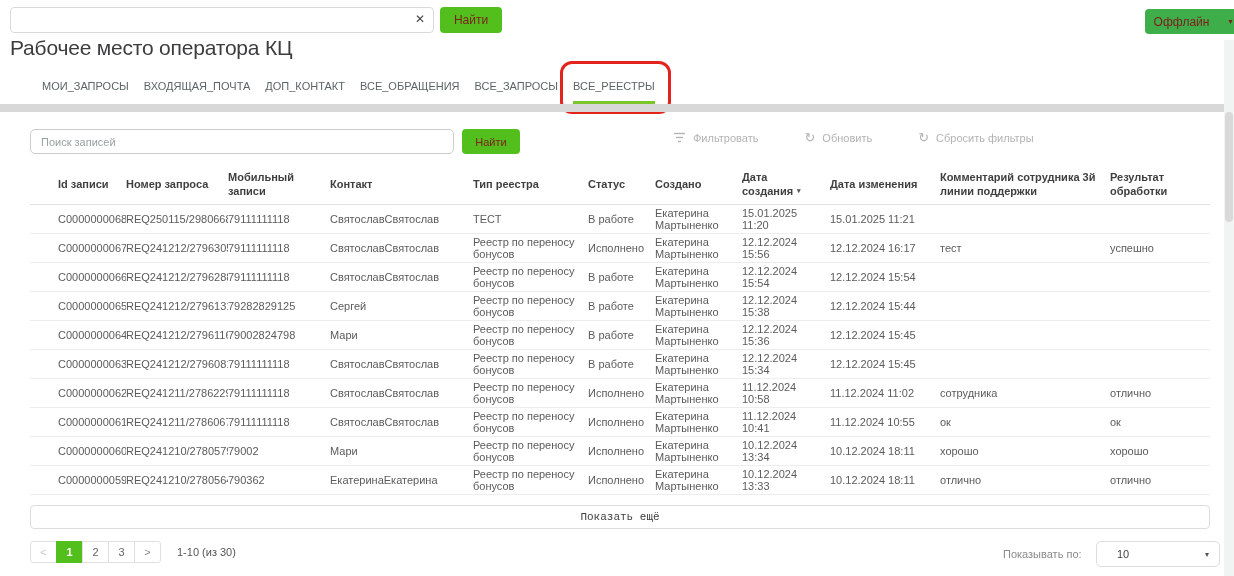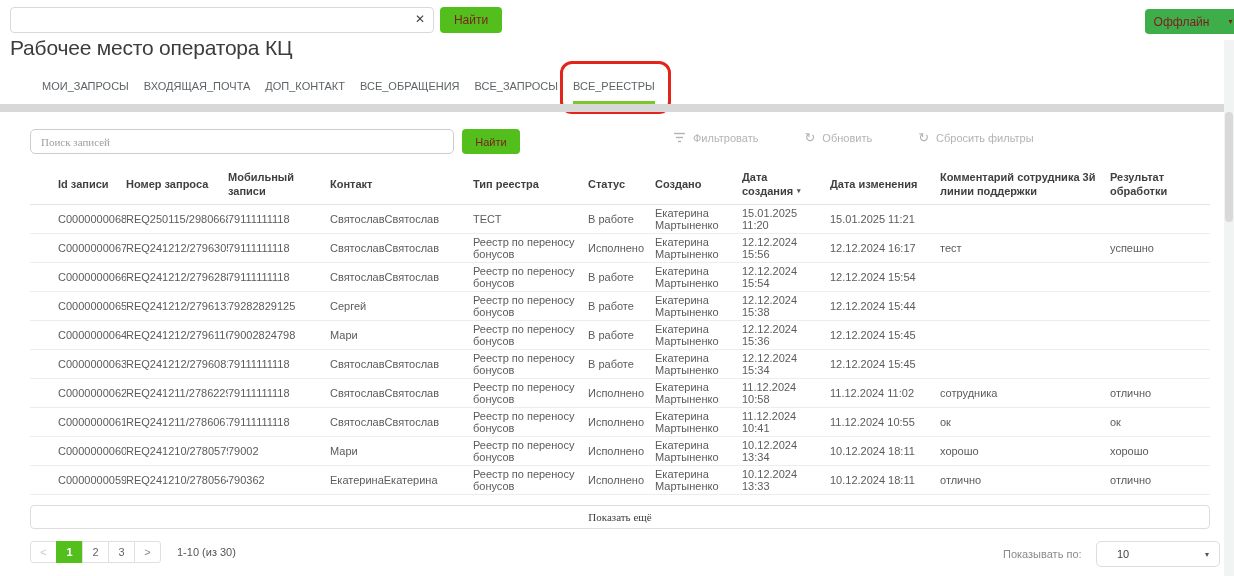--- a/index.html
+++ b/index.html
@@ -29,40 +29,40 @@
   
   .tabs{position:absolute;left:14px;top:80px;display:flex;gap:15px;margin-left:28px;}
   .tab{font-size:11px;color:#5d6467;padding-bottom:9px;border-bottom:3px solid transparent;cursor:pointer;position:relative;white-space:nowrap;}
   .tab.active{border-bottom-color:var(--underline-green);}
   .annotation-ring{position:absolute;left:-13px;right:-16px;top:-19px;bottom:-13px;border:3px solid var(--annotation-red);
     border-radius:12px;pointer-events:none;}
   .gray-band{position:absolute;left:0;top:104px;width:1234px;height:8px;background:#d8d8d8;}
 
   
   .toolbar-search{position:absolute;left:30px;top:129px;width:424px;height:25px;border:1px solid #ccc;
-    border-radius:5px;padding:0 10px;font-size:11px;color:#333;outline:none;font-family:Liberation Serif, serif;}
+    border-radius:5px;padding:0 10px;font-size:11px;color:#333;outline:none;font-family:Liberation Sans, sans-serif;}
   .toolbar-search::placeholder{color:#9aa0a3;}
   .btn-find2{position:absolute;left:462px;top:129px;width:58px;height:25px;background:var(--green);font-size:11px;}
   .filter-group{position:absolute;left:673px;top:131px;display:flex;gap:46px;align-items:center;}
   .gbtn{display:flex;align-items:center;gap:7px;font-size:11px;color:#b3b3b3;cursor:pointer;background:none;border:none;font-family:inherit;}
   .gbtn .refresh-glyph{font-size:13px;line-height:1;color:#b3b3b3;}
 
   
   .table-wrap{position:absolute;left:30px;top:164px;width:1180px;}
   table{width:1180px;border-collapse:collapse;table-layout:fixed;}
   th{text-align:left;font-weight:bold;color:#3f3f3f;font-size:11px;line-height:14px;
     padding:6px 10px 6px 0;border-bottom:1px solid #e2e2e2;vertical-align:middle;cursor:pointer;}
   td{font-size:11px;line-height:12px;color:#5b5b5b;padding:2px 8px 2px 0;border-bottom:1px solid #ededed;
     vertical-align:middle;height:28px;overflow:hidden;}
   th:first-child,td:first-child{padding-left:28px;}
   tr{cursor:pointer;}
   .sort-caret{font-size:7px;color:#555;margin-left:4px;vertical-align:2px;}
 
   .show-more{position:absolute;left:30px;top:505px;width:1180px;height:24px;border:1px solid #ddd;border-radius:4px;
-    background:#fff;font-size:11px;color:#3f3f3f;display:flex;align-items:center;justify-content:center;cursor:pointer;font-family:Liberation Serif, serif;}
+    background:#fff;font-size:11px;color:#3f3f3f;display:flex;align-items:center;justify-content:center;cursor:pointer;font-family:Liberation Mono, monospace;}
 
   
   .pagination{position:absolute;left:30px;top:541px;display:flex;align-items:center;height:22px;}
   .page-btn{min-width:27px;height:22px;border:1px solid #e0e0e0;background:#fff;display:flex;align-items:center;
     justify-content:center;font-size:11px;color:#666;margin-left:-1px;cursor:pointer;font-family:inherit;}
   .page-btn.prev{color:#c9c9c9;border-radius:3px 0 0 3px;margin-left:0;}
   .page-btn.next{border-radius:0 3px 3px 0;color:#888;}
   .page-btn.active{background:var(--green);border-color:var(--green);color:#fff;font-weight:bold;}
   .range-text{margin-left:16px;font-size:11px;color:#555;}
   .per-page-label{position:absolute;left:1003px;top:548px;font-size:11px;color:#8a8a8a;}

